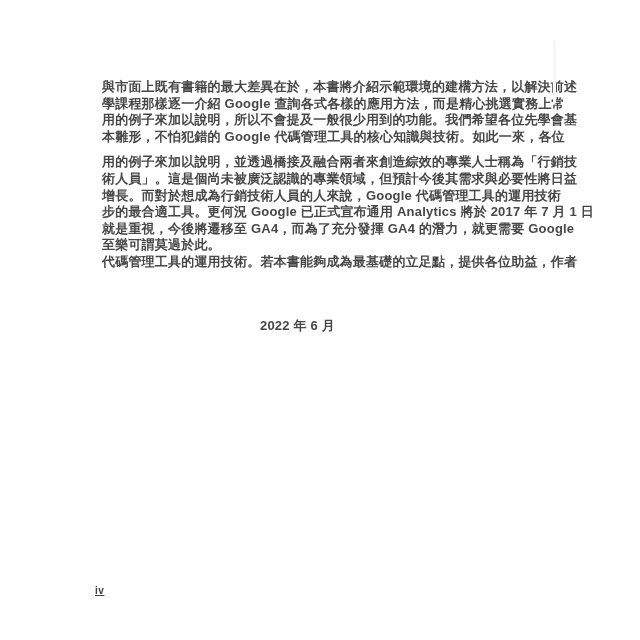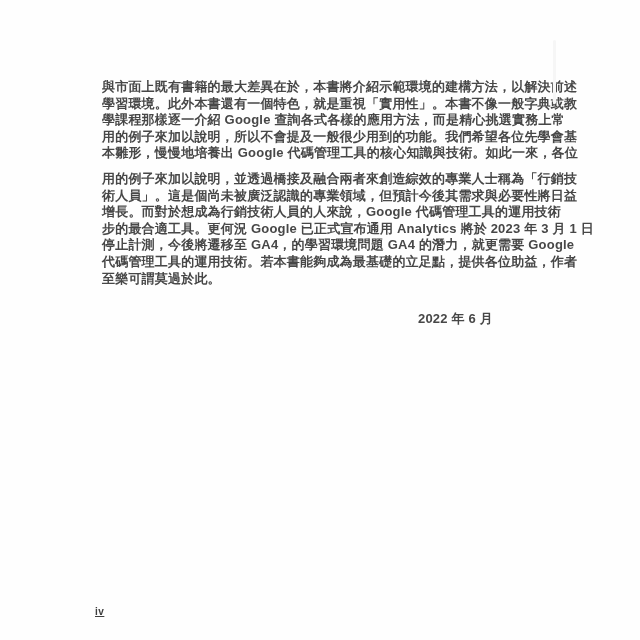--- a/index.html
+++ b/index.html
@@ -34,35 +34,35 @@
   }
   .line {
     white-space: nowrap;
     text-align: justify;
     text-align-last: justify;
   }
   .line.last {
     text-align-last: left;
   }
   .signature {
-    margin-top: 24px;
-    text-align: right;
+    margin-top: 47px;
+    text-align: center;
     padding-right: 28px;
   }
   .sig-date {
     padding-right: 11px;
     margin-bottom: 0.5px;
   }
   .sig-author {
     letter-spacing: 0.5px;
   }
   .page-number {
     position: absolute;
     left: 95px;
-    top: 606px;
+    top: 585px;
     font-size: 10px;
     font-weight: 700;
     color: var(--page_number, #3f3f3f);
     letter-spacing: 0.5px;
     text-decoration: underline;
   }
   .page-edge {
     position: absolute;
     left: 553px;
     top: 40px;
@@ -74,33 +74,32 @@
 </style>
 </head>
 <body>
 
 <div class="page">
 
   <div class="content">
     <div>
         <div class="para">
           <div class="line">與市面上既有書籍的最大差異在於，本書將介紹示範環境的建構方法，以解決前述</div>
-          <div class="line">學習環境。此外本書還有一個特色，就是重視「實用性」。本書不像一般字典或教</div>
           <div class="line">學課程那樣逐一介紹 Google 查詢各式各樣的應用方法，而是精心挑選實務上常</div>
           <div class="line">用的例子來加以說明，所以不會提及一般很少用到的功能。我們希望各位先學會基</div>
-          <div class="line">本雛形，慢慢地培養出 Google 代碼管理工具的核心知識與技術。如此一來，各位</div>
+          <div class="line">本雛形，不怕犯錯的 Google 代碼管理工具的核心知識與技術。如此一來，各位</div>
         </div>
         <div class="para">
           <div class="line">用的例子來加以說明，並透過橋接及融合兩者來創造綜效的專業人士稱為「行銷技</div>
           <div class="line">術人員」。這是個尚未被廣泛認識的專業領域，但預計今後其需求與必要性將日益</div>
           <div class="line">增長。而對於想成為行銷技術人員的人來說，Google 代碼管理工具的運用技術</div>
-          <div class="line">步的最合適工具。更何況 Google 已正式宣布通用 Analytics 將於 2023 年 3 月 1 日</div>
-          <div class="line">停止計測，今後將遷移至 GA4，的學習環境問題 GA4 的潛力，就更需要 Google</div>
+          <div class="line">步的最合適工具。更何況 Google 已正式宣布通用 Analytics 將於 2017 年 7 月 1 日</div>
+          <div class="line">就是重視，今後將遷移至 GA4，而為了充分發揮 GA4 的潛力，就更需要 Google</div>
+          <div class="line last">至樂可謂莫過於此。</div>
           <div class="line">代碼管理工具的運用技術。若本書能夠成為最基礎的立足點，提供各位助益，作者</div>
-          <div class="line last">至樂可謂莫過於此。</div>
         </div>
       </div>
 
     <div class="signature">
       <div class="sig-date">2022 年 6 月</div>
     </div>
   </div>
 
   <div class="page-edge"></div>
 

